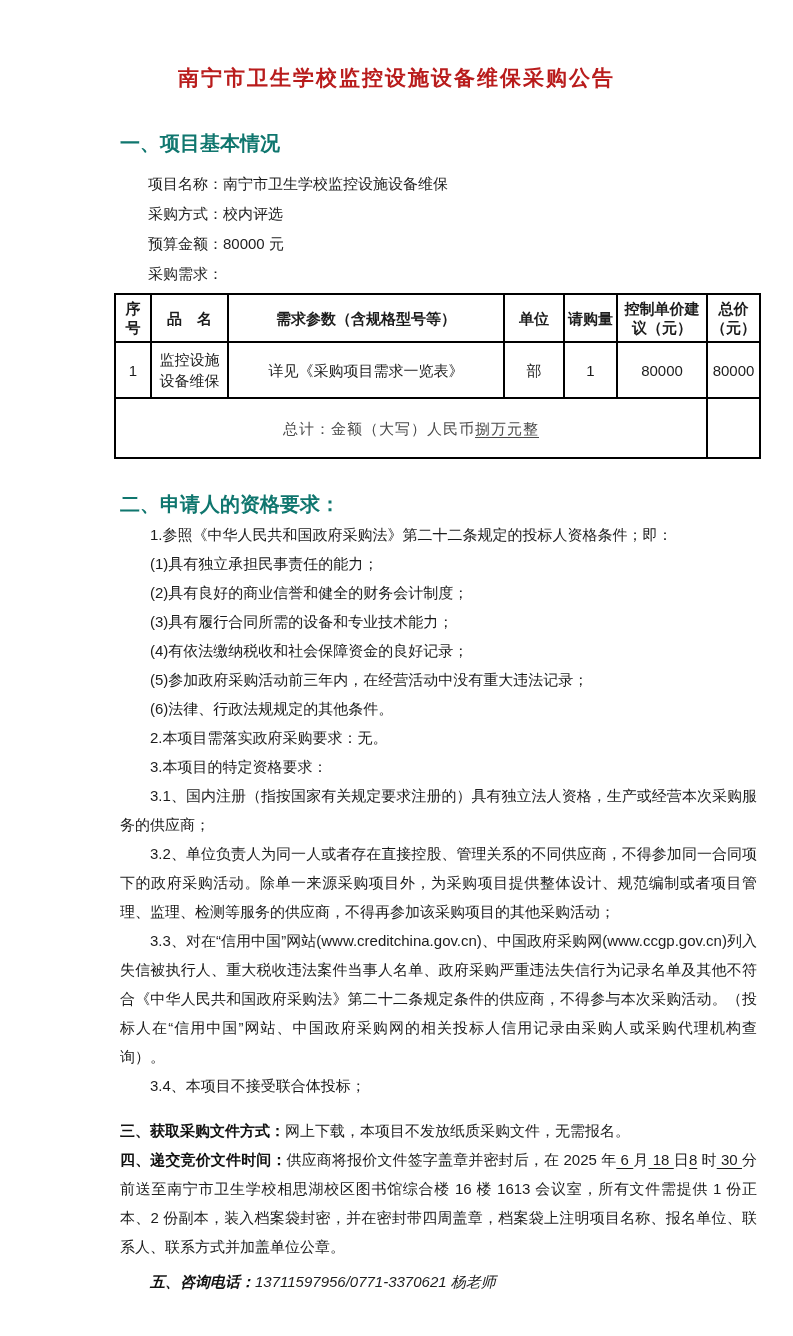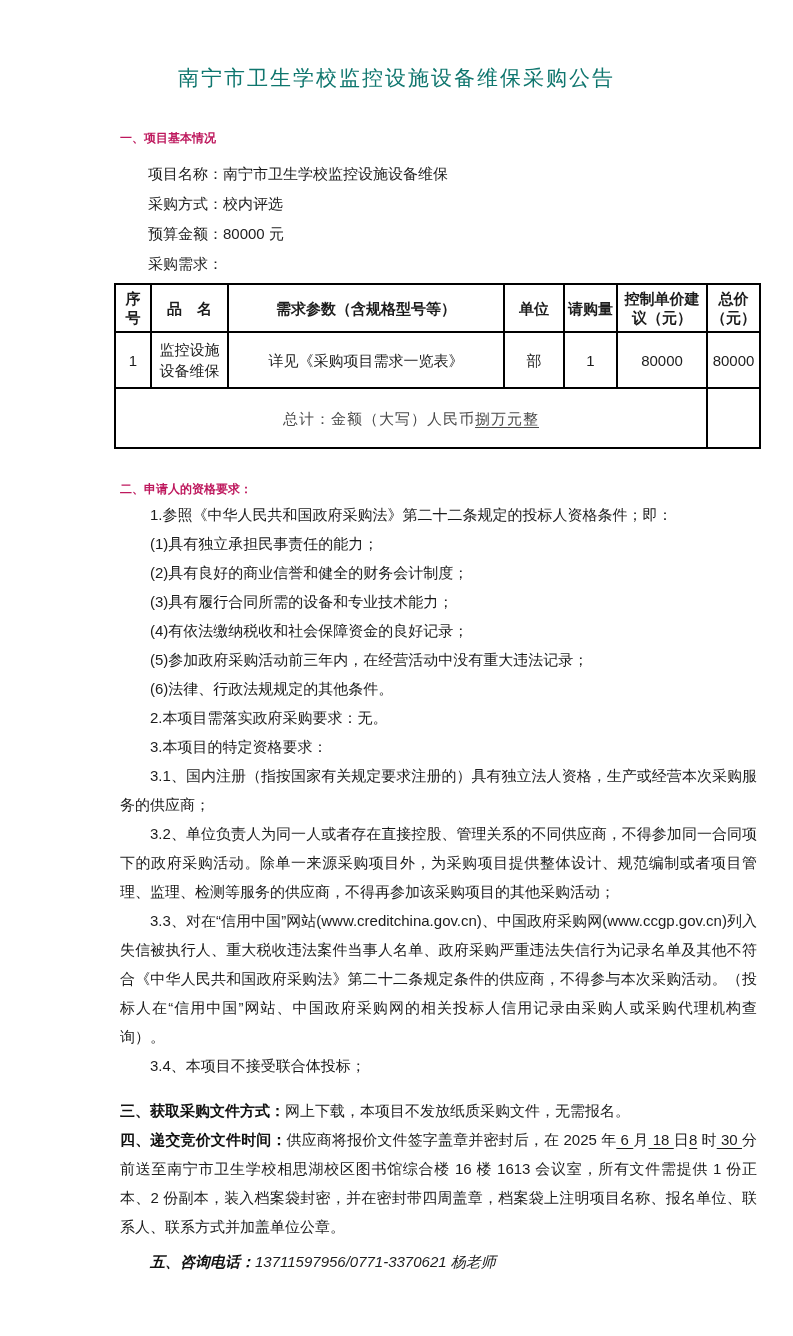--- a/index.html
+++ b/index.html
@@ -12,33 +12,33 @@
     overflow: hidden;
   }
   .page {
     width: 793px; height: 1336px;
     background: #ffffff;
     padding-top: 64px;
   }
   .doc-title {
     text-align: center;
     font-size: 21px;
-    font-weight: normal;
+    font-weight: bold;
     letter-spacing: 2px;
-    color: #0f766e;
+    color: #b91c1c;
   }
   .content {
     margin-left: 120px;
     margin-right: 36px;
     font-size: 15px;
   }
   .sec-heading {
-    font-size: 12px;
+    font-size: 20px;
     font-weight: bold;
-    color: #be185d;
+    color: #0f766e;
   }
   .sec1-heading { margin-top: 38px; }
   .fields { margin-top: 12px; }
   .field-line {
     padding-left: 28px;
     line-height: 30px;
   }
   
   table.req-table {
     border-collapse: collapse;

